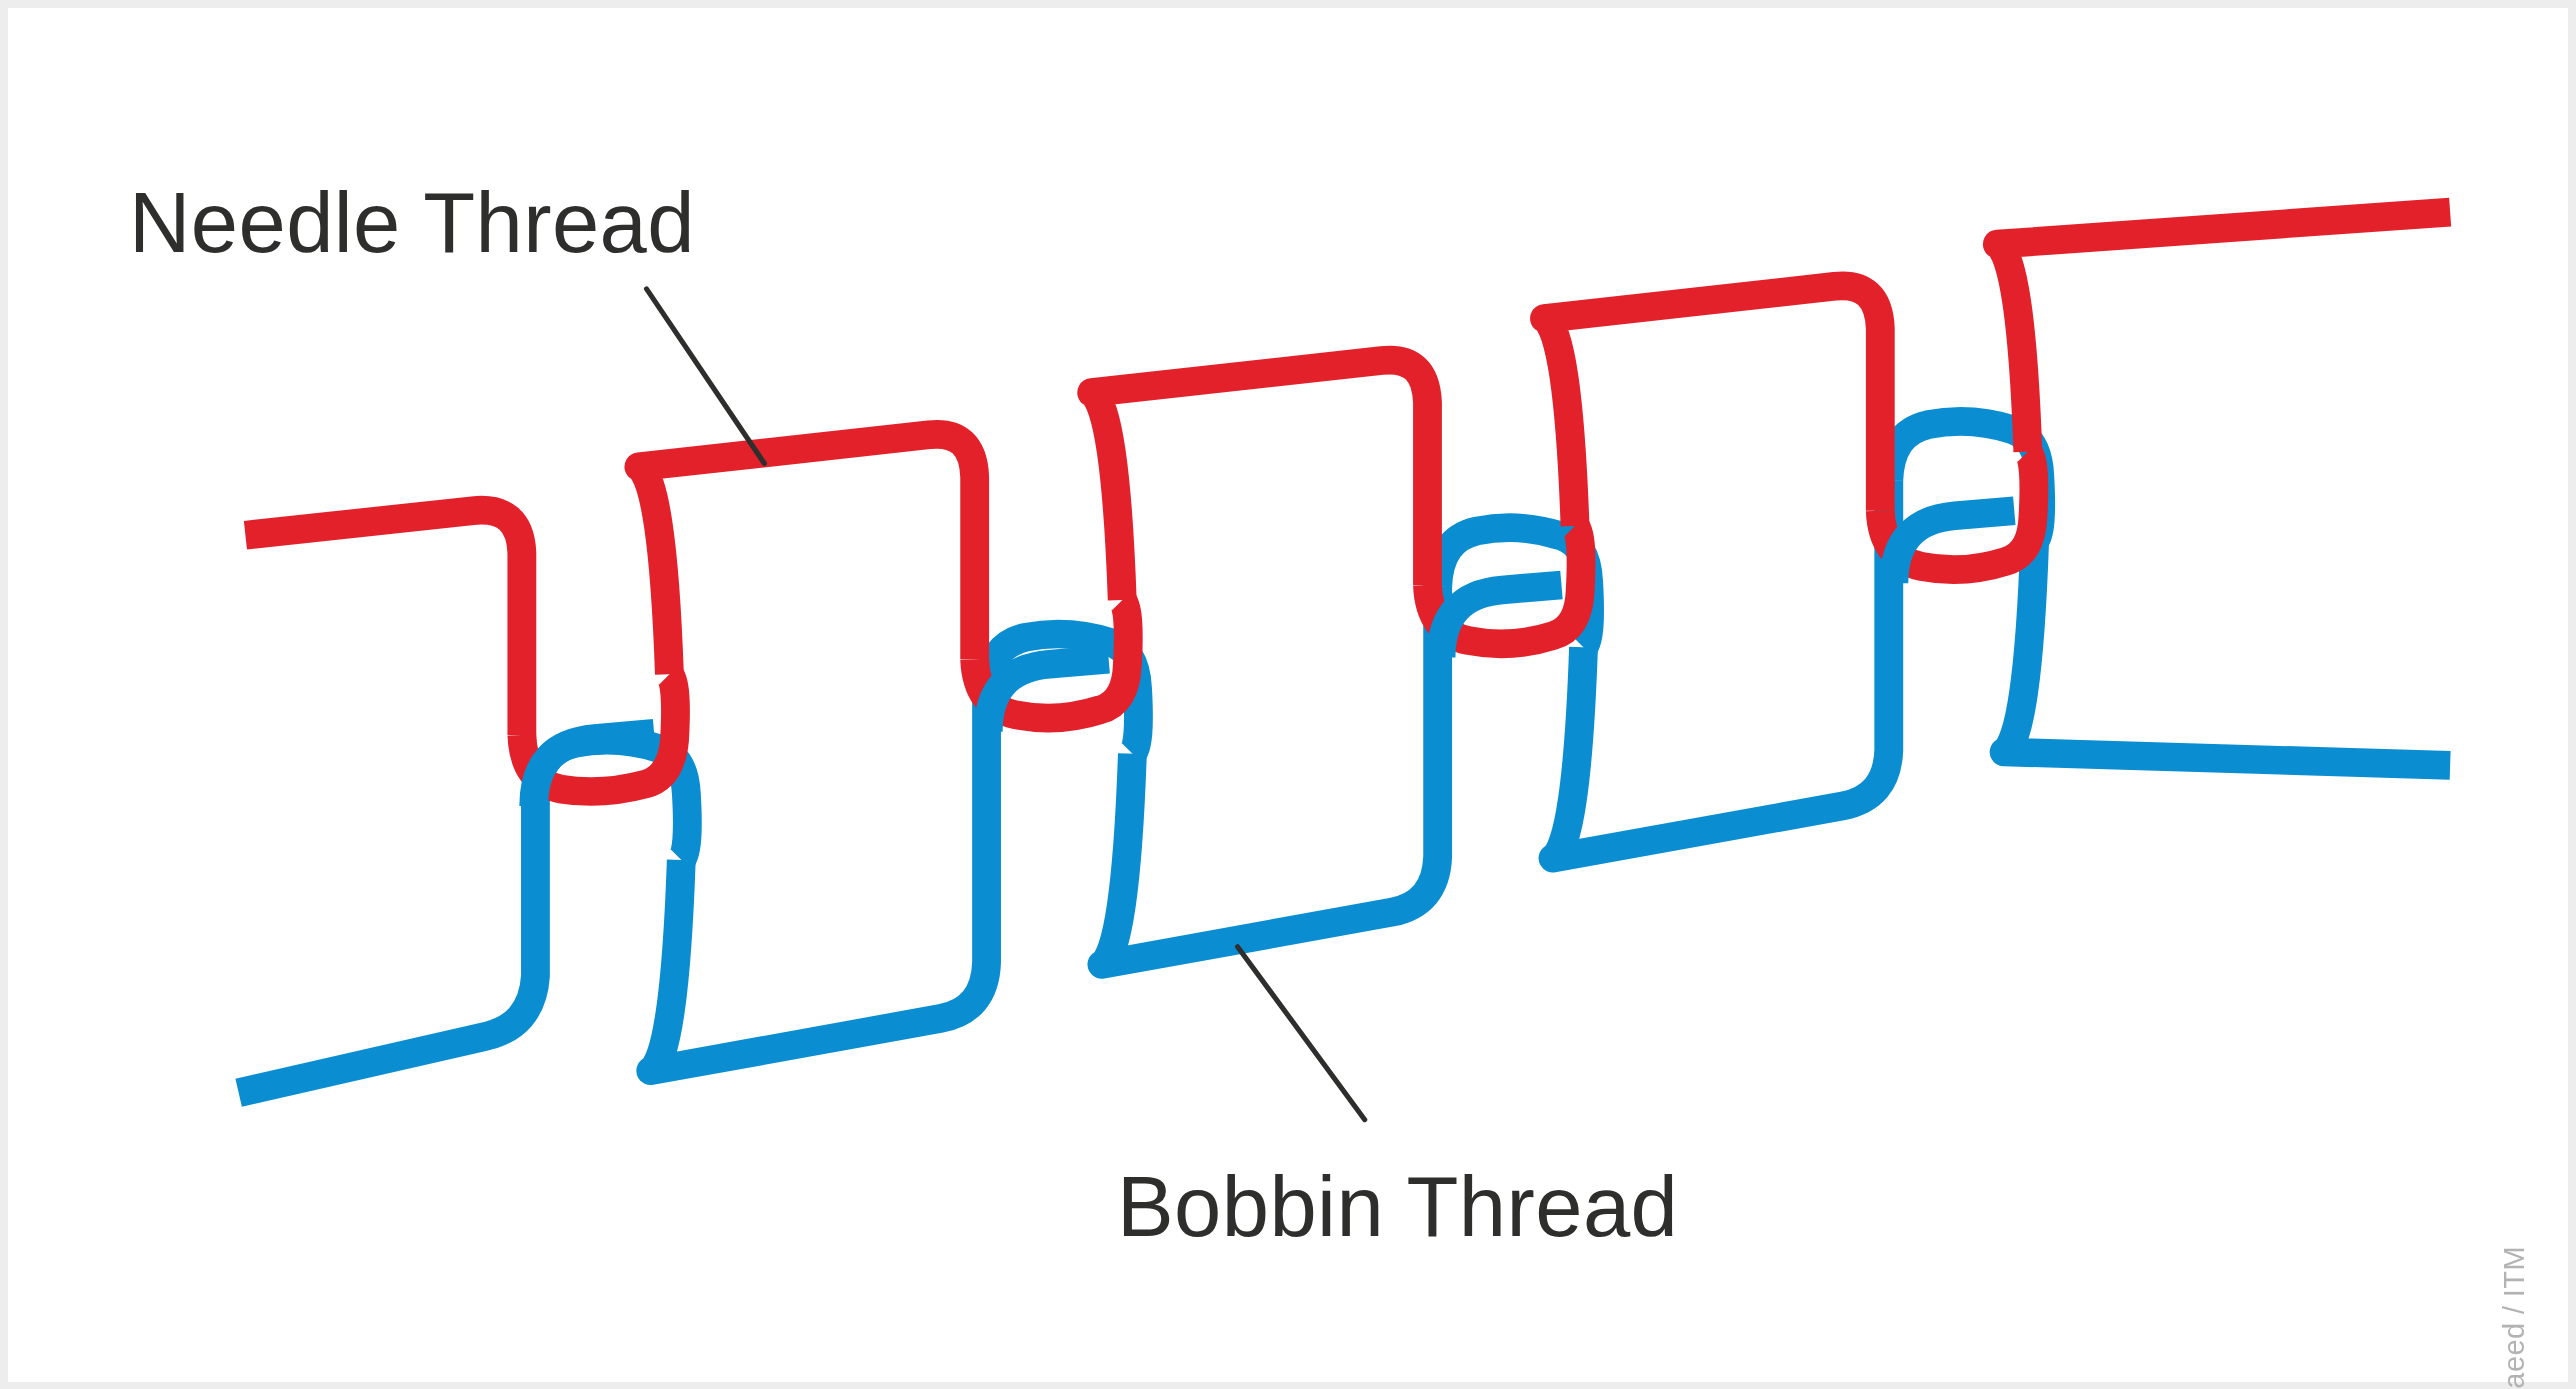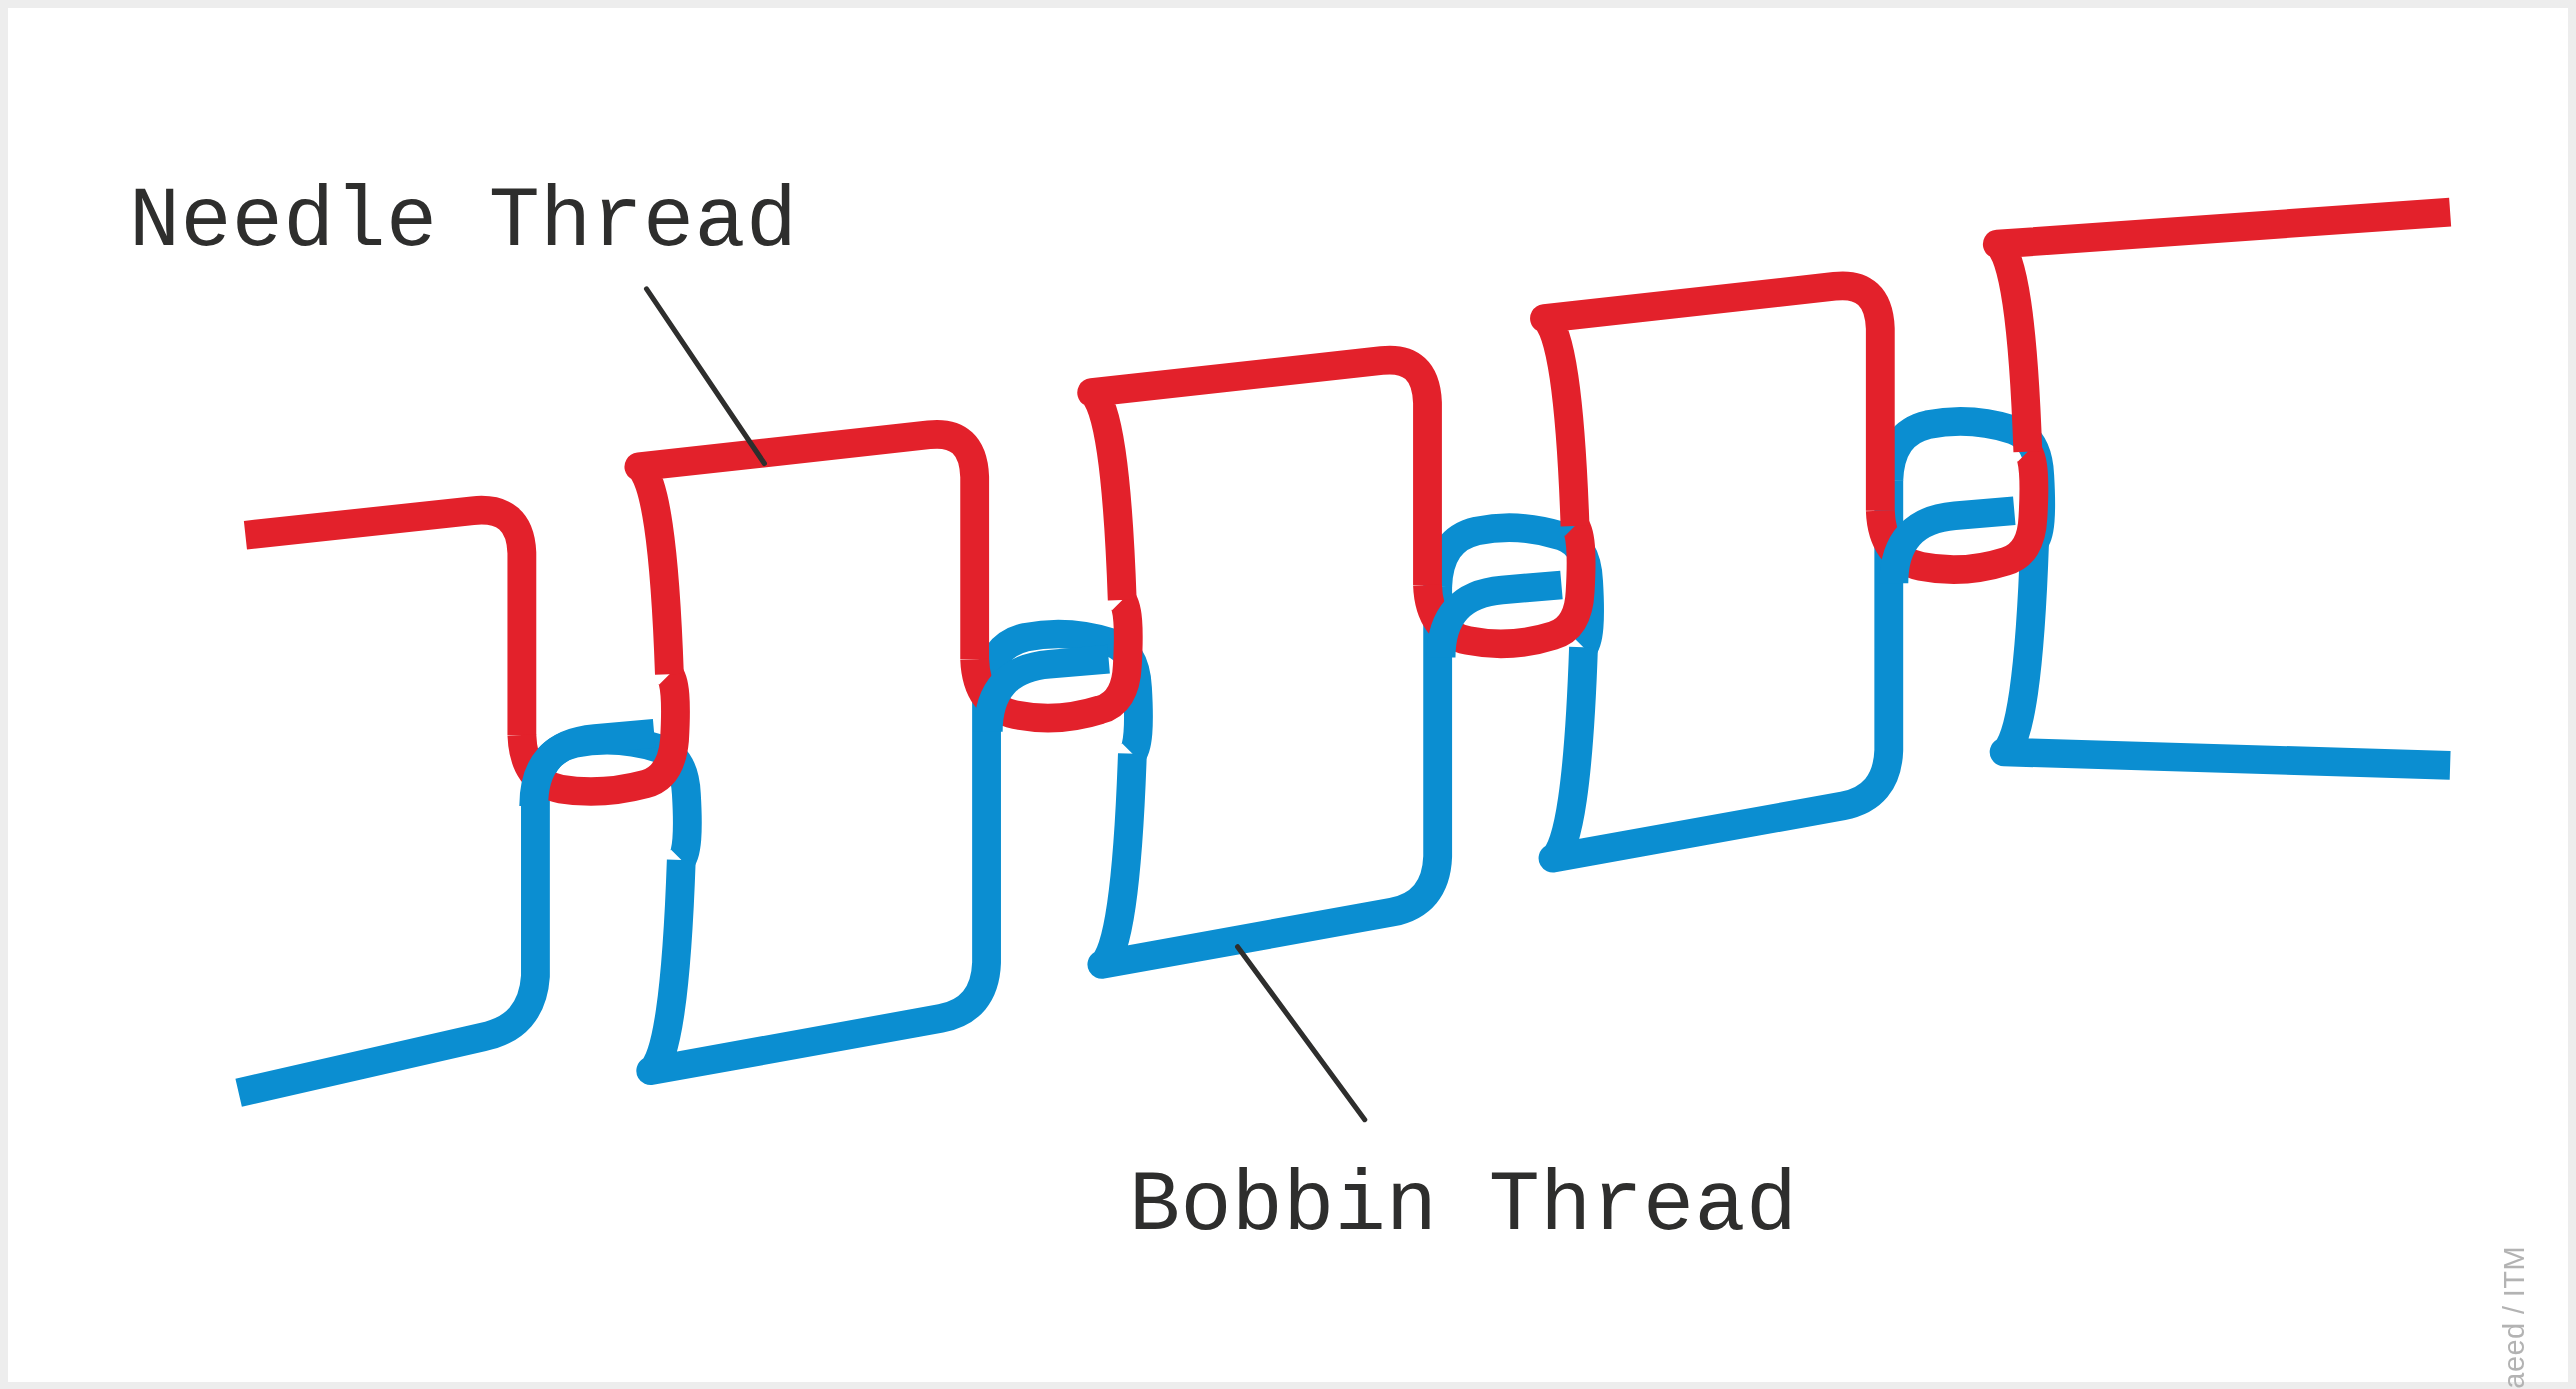--- a/index.html
+++ b/index.html
@@ -24,36 +24,35 @@
   #stitch-canvas {
     position: absolute;
     left: 0;
     top: 0;
     width: 100%;
     height: 100%;
     display: block;
   }
   .label-text {
     position: absolute;
-    font-family: Liberation Mono, monospace;
+    font-family: Liberation Sans, sans-serif;
     font-size: 85px;
     font-weight: 400;
     color: #2e2e2d;
     white-space: nowrap;
     letter-spacing: 0.4px;
     line-height: 1;
   }
   #needle-thread-label {
     left: 121px;
     top: 172px;
   }
   #bobbin-thread-label {
     left: 1109px;
     top: 1156px;
-    margin-left: 12px;
   }
   #credit-text {
     position: absolute;
     right: 6.8px;
     bottom: 51px;
     font-family: "Liberation Sans", sans-serif;
     font-size: 29px;
     color: #b3b3b3;
     white-space: nowrap;
     transform-origin: 100% 100%;

